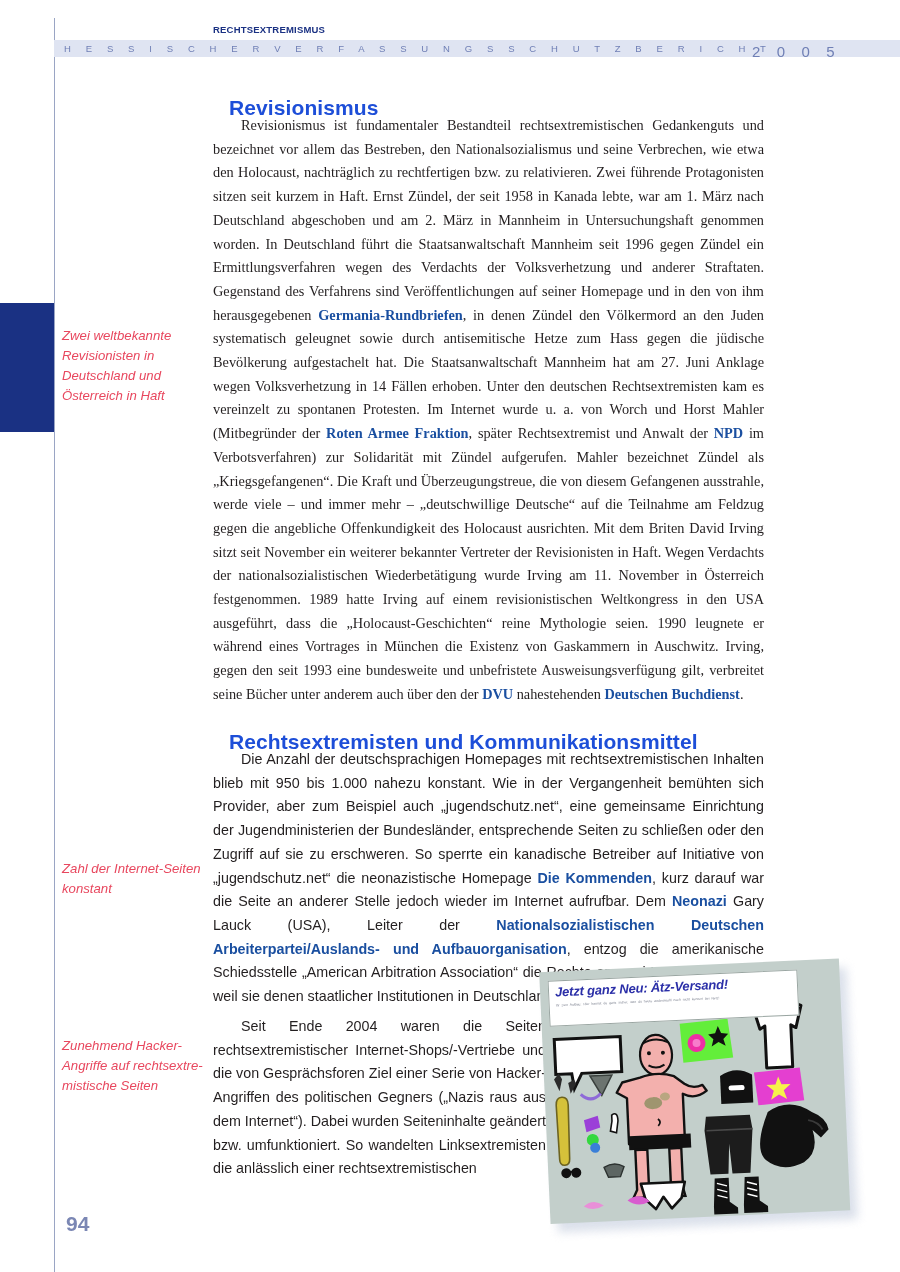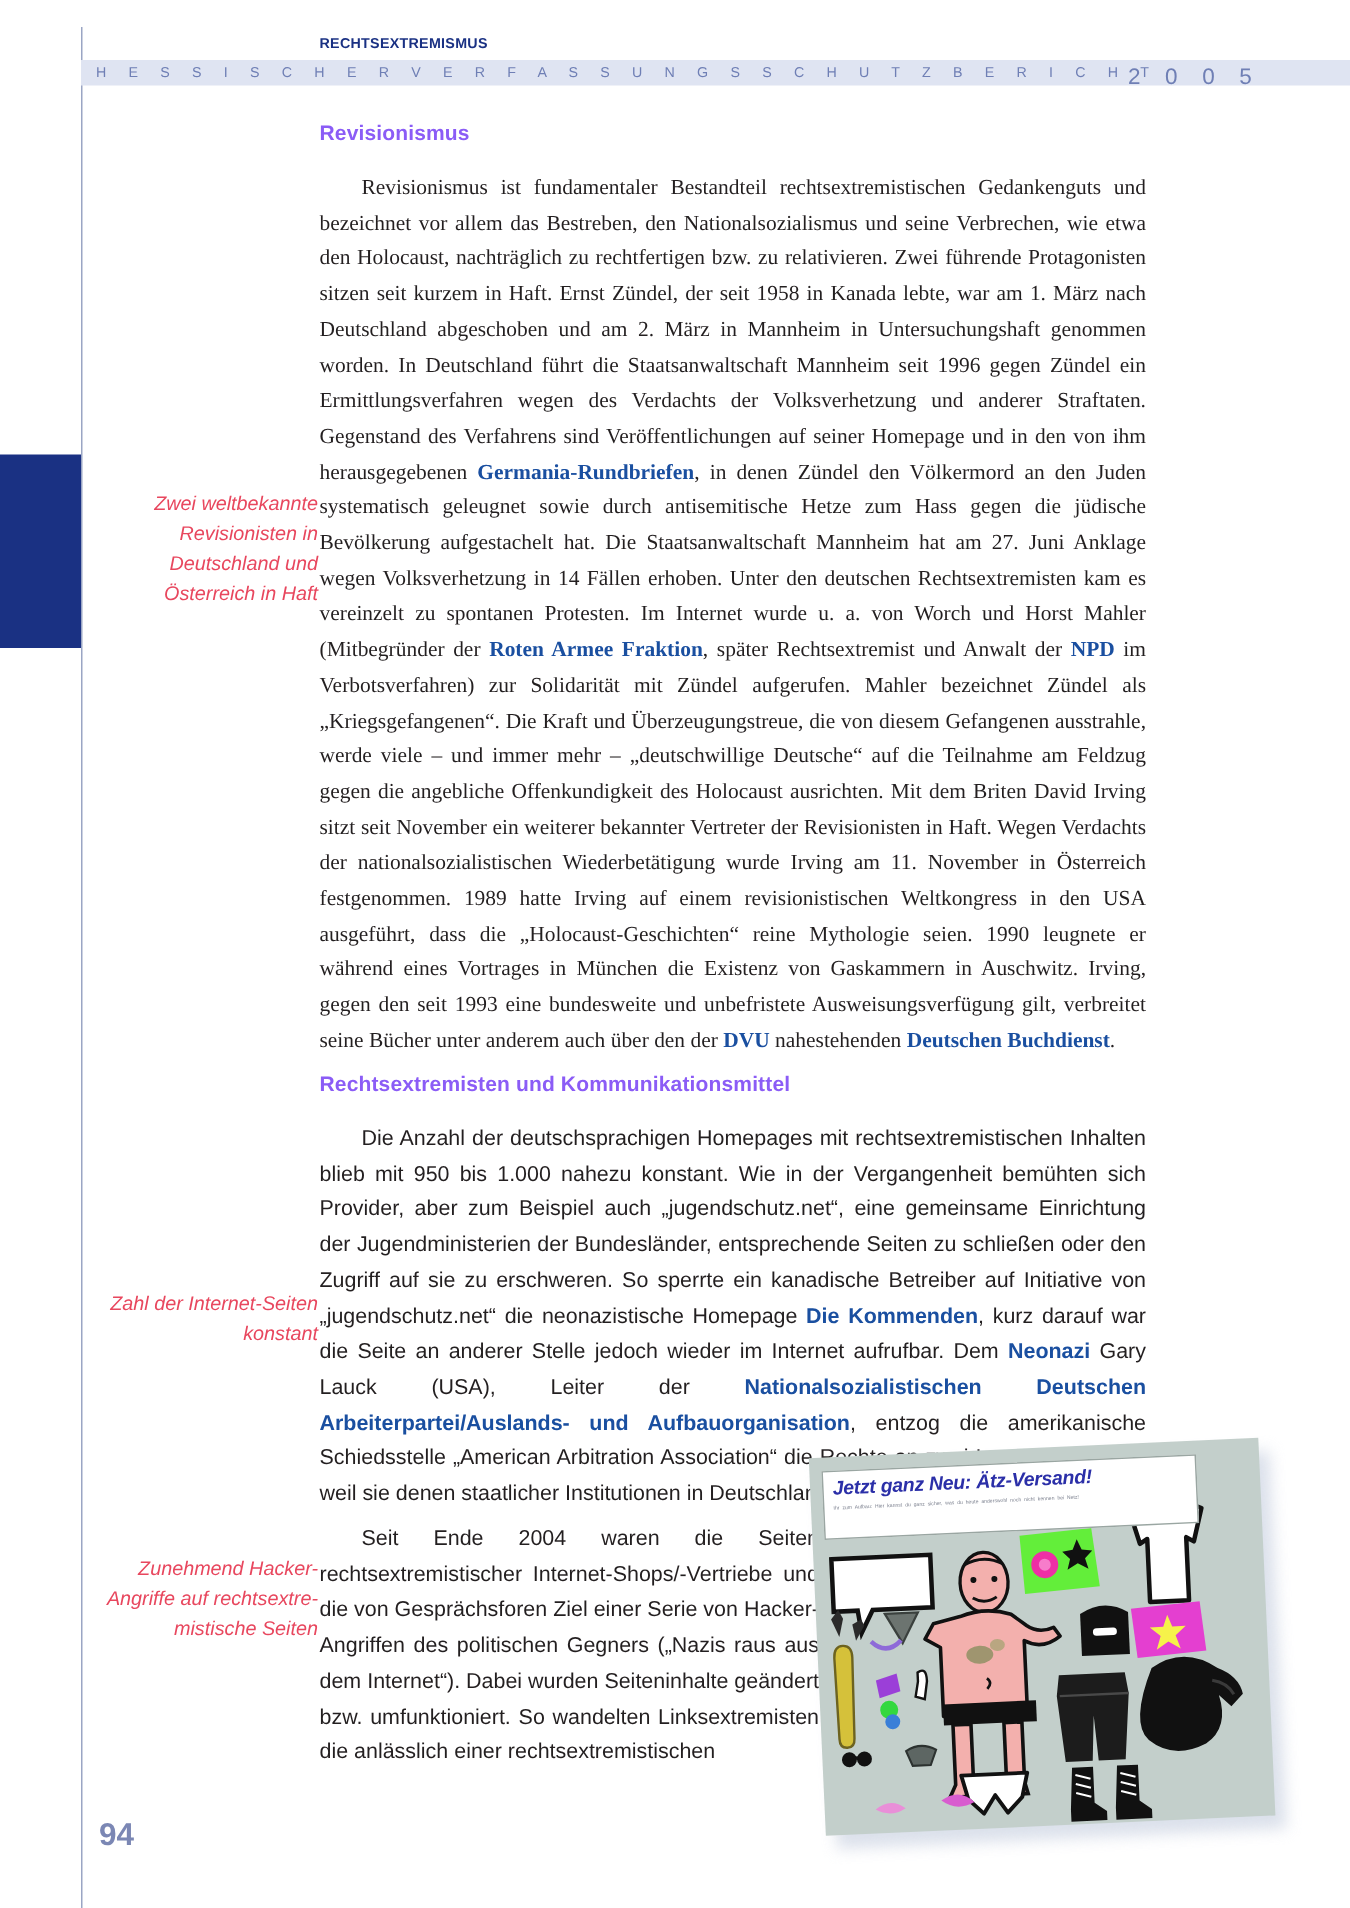--- a/index.html
+++ b/index.html
@@ -77,25 +77,25 @@
     top: 43px;
     font-size: 15px;
     color: #6f7fb5;
     letter-spacing: 6.1px;
     white-space: nowrap;
   }
 
   
   h1.doc-heading {
     position: absolute;
-    margin: 0;
+    margin: 16px;
     left: 213px;
-    font-size: 14px;
+    font-size: 21px;
     font-weight: bold;
-    color: #8b5cf6;
+    color: #1d4ed8;
     letter-spacing: 0.1px;
   }
   h1.h-revisionismus { top: 80px; }
   h1.h-kommunikation { top: 714px; }
 
   
   .col {
     position: absolute;
     left: 213px;
     width: 551px;
@@ -125,21 +125,21 @@
   .lnk {
     color: #1a4fa0;
     font-weight: 600;
   }
 
   
   .marginnote {
     position: absolute;
     width: 150px;
     left: 62px;
-    text-align: right;
+    text-align: left;
     font-style: italic;
     font-size: 13.2px;
     line-height: 20px;
     color: #e8475e;
   }
   .mn-1 { top: 326px; }
   .mn-2 { top: 835px; margin-top: 24px; }
   .mn-3 { top: 1036px; }
 
   

